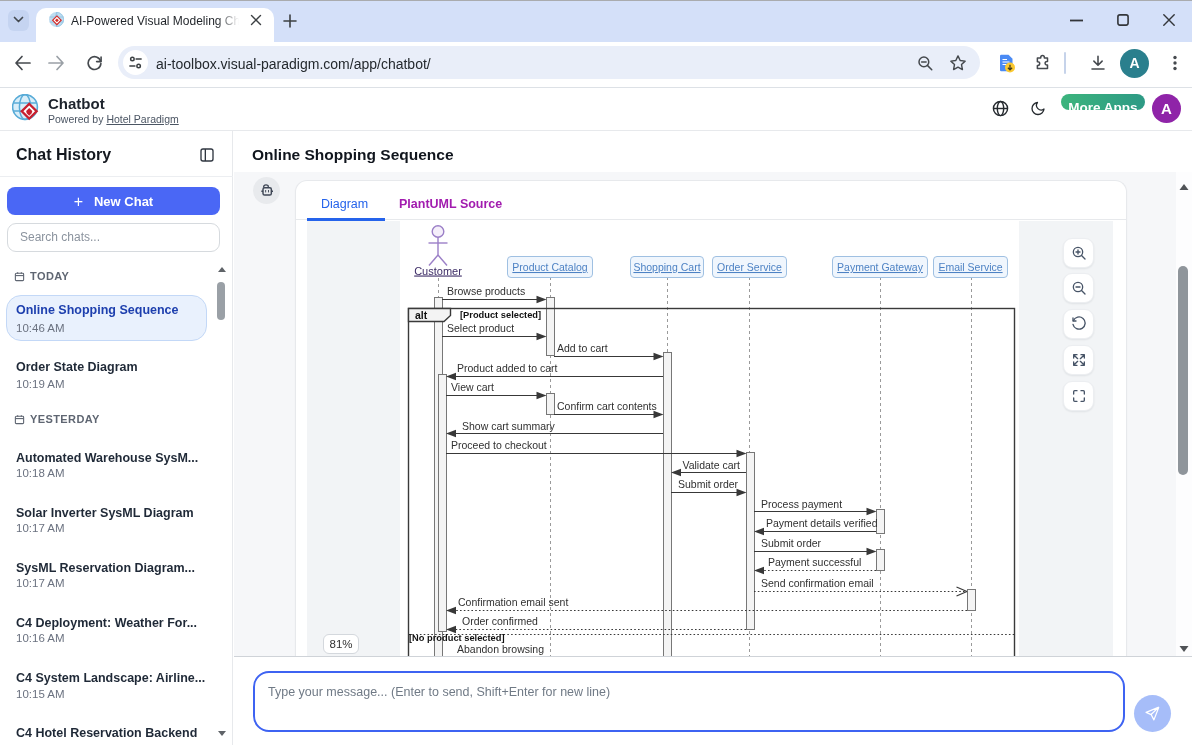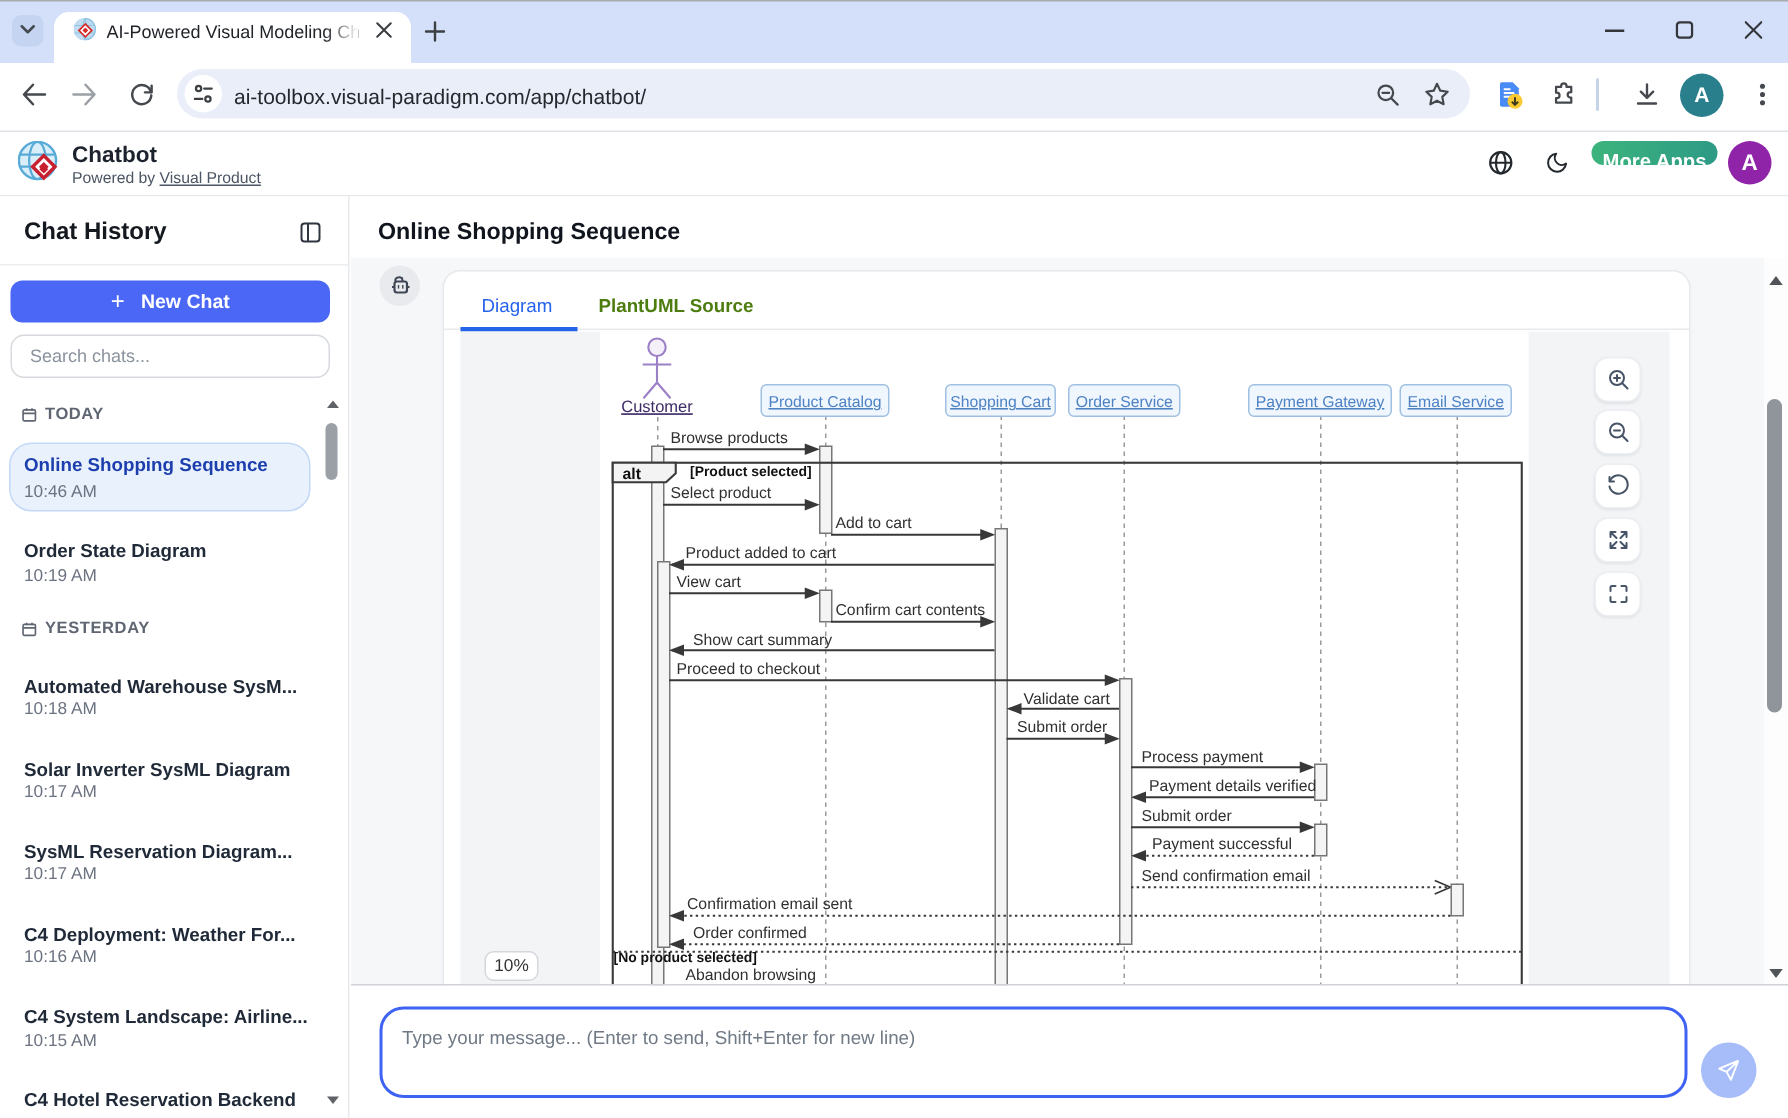--- a/index.html
+++ b/index.html
@@ -112,21 +112,21 @@
   <ellipse cx="13" cy="13" rx="5.6" ry="12.4" fill="none" stroke="#58abd7" stroke-width="1.5"></ellipse>
   <line x1="1.5" y1="9" x2="24.5" y2="9" stroke="#58abd7" stroke-width="1.5"></line>
   <line x1="1.5" y1="17" x2="24.5" y2="17" stroke="#58abd7" stroke-width="1.5"></line>
   <g transform="translate(17.2,17.2) rotate(45)">
       <rect x="-6.4" y="-6.4" width="12.8" height="12.8" fill="#c8202f"></rect>
       <rect x="-3.2" y="-3.2" width="6.4" height="6.4" fill="none" stroke="#fff" stroke-width="1.8"></rect>
       <rect x="-1" y="-1" width="4.2" height="4.2" fill="#c8202f" stroke="none"></rect>
     </g>
 </svg>
 <div class="abs" style="left:48px;top:95px;font-size:15px;font-weight:bold;color:#1d232c;">Chatbot</div>
-<div class="abs" style="left:48px;top:113px;font-size:10.5px;color:#4b5563;">Powered by <span style="text-decoration:underline;">Visual Product</span></div>
+<div class="abs" style="left:48px;top:113px;font-size:10.5px;color:#4b5563;">Powered by <span style="text-decoration:underline;">Hotel Paradigm</span></div>
 
 <svg class="abs" style="left:992px;top:100px;" width="17" height="17" viewBox="0 0 24 24" fill="none" stroke="#24292e" stroke-width="2">
     <circle cx="12" cy="12" r="10"></circle>
     <ellipse cx="12" cy="12" rx="4.5" ry="10"></ellipse>
     <line x1="2" y1="12" x2="22" y2="12"></line>
   </svg>
 <svg class="abs" style="left:1030px;top:100px;" width="16" height="17" viewBox="0 0 24 24" fill="none" stroke="#24292e" stroke-width="2" stroke-linejoin="round">
     <path d="M21 12.8 A 9 9 0 1 1 11.2 3 A 7 7 0 0 0 21 12.8 Z"></path>
   </svg>
 <div class="abs" style="left:1061px;top:94px;width:84px;height:16px;border-radius:14px;background:linear-gradient(90deg,#3cb47d,#2d9a85);color:#fff;font-size:13.5px;font-weight:bold;text-align:center;line-height:28px;">More Apps</div>
@@ -197,21 +197,21 @@
     <rect x="6" y="8.5" width="12.5" height="11" rx="2.4"></rect>
     <path d="M7 8.5 C6 4.5 10.5 3.2 13.5 5.2 L14.2 8.5" stroke-width="2"></path>
     <rect x="9.3" y="12" width="1.4" height="3.6" fill="#3f4756" stroke="none"></rect>
     <rect x="13.6" y="12" width="1.4" height="3.6" fill="#3f4756" stroke="none"></rect>
     <line x1="3.5" y1="14" x2="6" y2="14"></line>
     <line x1="18.5" y1="14" x2="21" y2="14"></line>
   </svg>
 
 <div class="abs" style="left:295px;top:180px;width:832px;height:478px;background:#fff;border:1px solid #e7e9ec;border-bottom:none;border-radius:12px 12px 0 0;box-shadow:0 1px 2px rgba(16,24,40,.04);"></div>
 <div class="abs" style="left:321px;top:197px;font-size:12.5px;font-weight:normal;color:#2563eb;">Diagram</div>
-<div class="abs" style="left:399px;top:197px;font-size:12.5px;font-weight:bold;color:#4d7c0f;">PlantUML Source</div>
+<div class="abs" style="left:399px;top:197px;font-size:12.5px;font-weight:bold;color:#a21caf;">PlantUML Source</div>
 <div class="abs" style="left:296px;top:219px;width:830px;height:1px;background:#e7e9ec;"></div>
 <div class="abs" style="left:307px;top:218px;width:78px;height:2.5px;background:#2563eb;"></div>
 
 <div class="abs" style="left:307px;top:221px;width:806px;height:436px;background:#f2f4f6;"></div>
 <div class="abs" style="left:400px;top:221px;width:619px;height:436px;background:#fff;overflow:hidden;" id="diagram">
 <svg width="619" height="436" viewBox="0 0 619 436" font-family="'Liberation Sans', sans-serif">
 
   <g stroke="#9a9a9a" stroke-width="1" stroke-dasharray="3,3">
     <line x1="38.5" y1="57" x2="38.5" y2="436"></line>
     <line x1="150.5" y1="56" x2="150.5" y2="436"></line>
@@ -344,21 +344,21 @@
     <path d="M3.5 7 A 9.2 9.2 0 1 1 3 12.5"></path>
     <path d="M3 3 V 7.5 H 7.5"></path>
   </svg>
 <svg class="abs" style="left:1071px;top:352px;" width="16" height="16" viewBox="0 0 24 24" fill="none" stroke="#475467" stroke-width="2" stroke-linecap="round" stroke-linejoin="round">
     <path d="M4 9 V4 H9 M4 4 L10 10 M15 4 H20 V9 M20 4 L14 10 M4 15 V20 H9 M4 20 L10 14 M15 20 H20 V15 M20 20 L14 14"></path>
   </svg>
 <svg class="abs" style="left:1071px;top:388px;" width="16" height="16" viewBox="0 0 24 24" fill="none" stroke="#475467" stroke-width="2" stroke-linecap="round" stroke-linejoin="round">
     <path d="M4 9 V 5.5 Q4 4 5.5 4 H 9 M15 4 H 18.5 Q20 4 20 5.5 V 9 M20 15 V 18.5 Q20 20 18.5 20 H 15 M9 20 H 5.5 Q4 20 4 18.5 V 15"></path>
   </svg>
 
-<div class="abs" style="left:323px;top:634px;width:36px;height:20px;background:#fff;border:1px solid #d4d8dd;border-radius:6px;font-size:11.5px;color:#333;text-align:center;line-height:19px;">10%</div>
+<div class="abs" style="left:323px;top:634px;width:36px;height:20px;background:#fff;border:1px solid #d4d8dd;border-radius:6px;font-size:11.5px;color:#333;text-align:center;line-height:19px;">81%</div>
 
 <div class="abs" style="left:1176px;top:172px;width:16px;height:484px;background:#fdfdfe;"></div>
 <svg class="abs" style="left:1179px;top:183px;" width="10" height="8" viewBox="0 0 10 8">
     <path d="M5 1 L9.5 7 H0.5 Z" fill="#505357"></path>
   </svg>
 <div class="abs" style="left:1178px;top:266px;width:10px;height:209px;border-radius:5px;background:#8f959b;"></div>
 <svg class="abs" style="left:1179px;top:645px;" width="10" height="8" viewBox="0 0 10 8">
     <path d="M5 7 L9.5 1 H0.5 Z" fill="#505357"></path>
   </svg>
 

